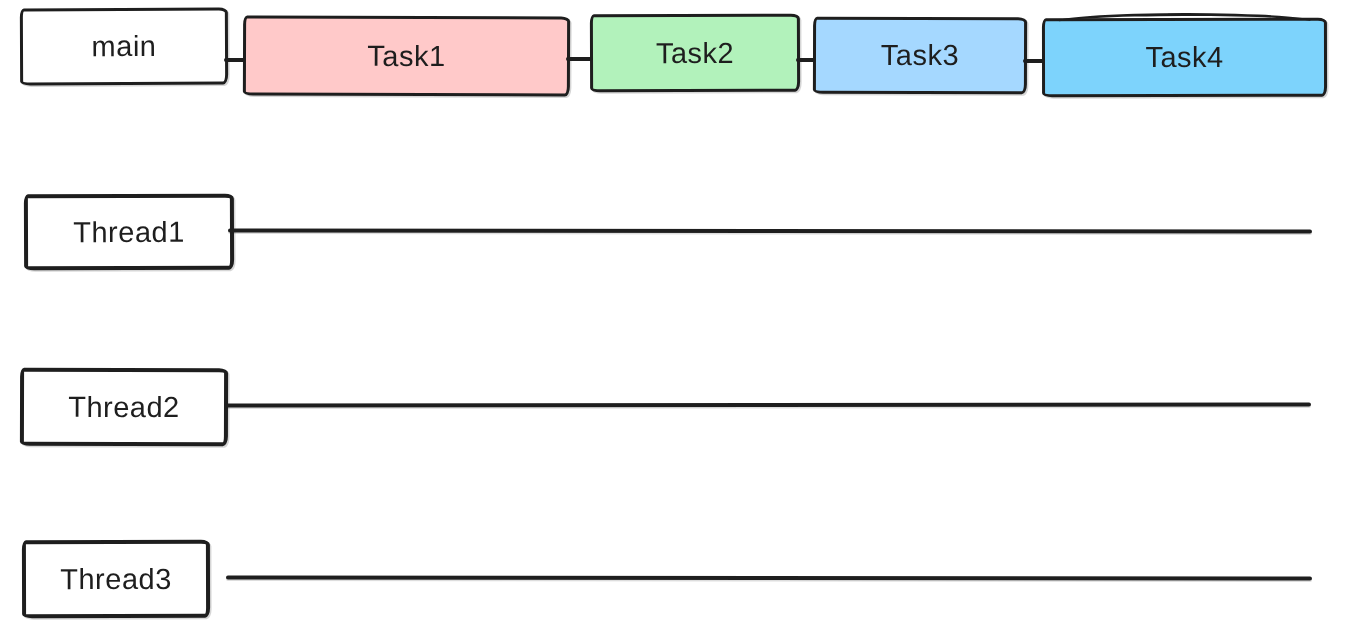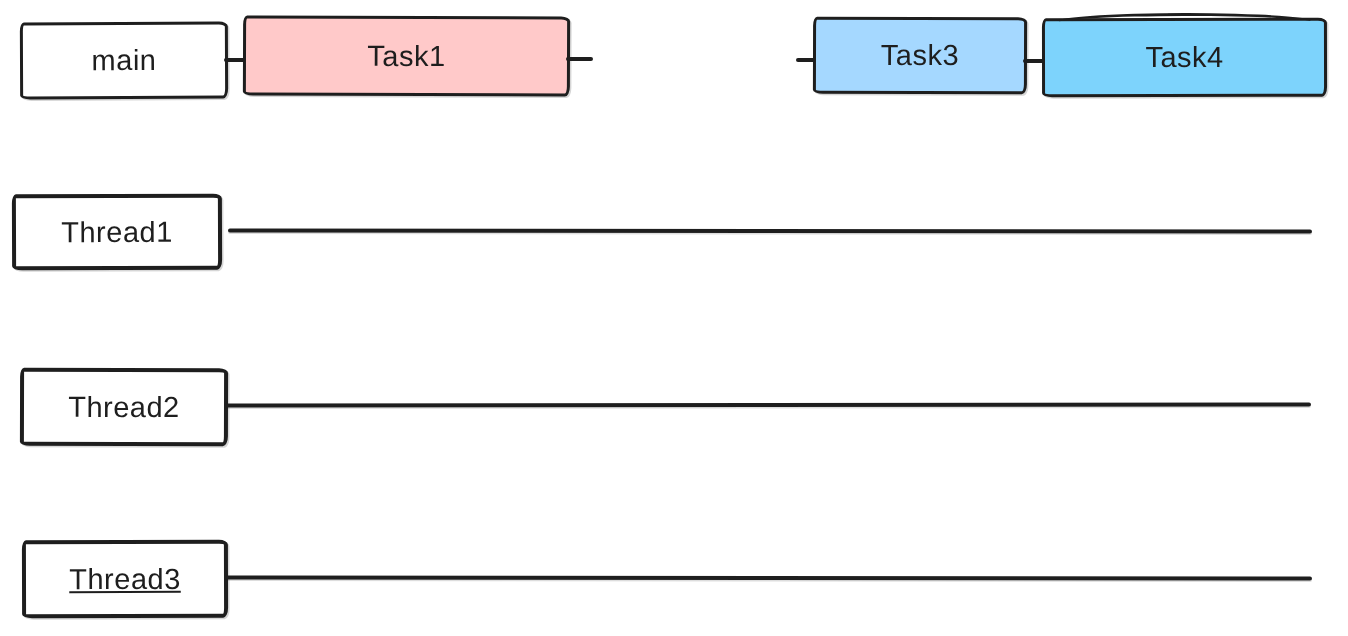--- a/index.html
+++ b/index.html
@@ -58,34 +58,34 @@
     left: 2%;
     right: 2%;
     height: 14px;
     border: 3px solid transparent;
     border-top-color: #1e1e1e;
     border-radius: 50%;
     pointer-events: none;
   }
 
   
-  .b-main   { left: 20px;   top: 22px; width: 208px; height: 77px; transform: rotate(-0.25deg); text-align: center; }
+  .b-main   { left: 20px;   top: 8px; width: 208px; height: 77px; transform: rotate(-0.25deg); text-align: center; }
   .b-task1  { left: 243px;  top: 16px; width: 327px; height: 80px; transform: rotate(0.2deg); }
   .b-task2  { left: 590px;  top: 14px; width: 210px; height: 78px; transform: rotate(-0.2deg); }
   .b-task3  { left: 813px;  top: 17px; width: 214px; height: 77px; transform: rotate(0.15deg); text-align: right; }
   .b-task4  { left: 1042px; top: 18px; width: 285px; height: 79px; transform: rotate(-0.1deg); }
   .c1 { left: 224px;  top: 58px; width: 22px; }
   .c2 { left: 566px;  top: 57px; width: 27px; }
   .c3 { left: 796px;  top: 58px; width: 20px; }
   .c4 { left: 1023px; top: 59px; width: 22px; }
 
   
-  .b-thread1 { left: 12px; top: 194px; width: 210px; height: 76px; transform: rotate(-0.2deg); border-width: 4px; }
+  .b-thread1 { left: 24px; top: 194px; width: 210px; height: 76px; transform: rotate(-0.2deg); border-width: 4px; }
   .b-thread2 { left: 20px; top: 368px; width: 208px; height: 78px; transform: rotate(0.15deg);  border-width: 4px; }
-  .b-thread3 { left: 22px; top: 540px; width: 206px; height: 78px; transform: rotate(-0.15deg); border-width: 4px; text-decoration: underline; }
+  .b-thread3 { left: 22px; top: 540px; width: 188px; height: 78px; transform: rotate(-0.15deg); border-width: 4px; }
   .l-thread1 { left: 228px; top: 229px; width: 1084px; transform: rotate(0.05deg); }
   .l-thread2 { left: 226px; top: 403px; width: 1085px; transform: rotate(-0.05deg); }
   .l-thread3 { left: 226px; top: 576px; width: 1086px; transform: rotate(0.05deg); }
 </style>
 </head>
 <body>
 
 <div class="canvas">
 
   <div class="box b-main" style="background-color: rgb(255, 255, 255);">
@@ -93,20 +93,23 @@
   </div>
 
   <div class="hconn c1"></div>
 
   <div class="box b-task1" style="background-color: rgb(255, 201, 201);">
     <span class="label">Task1</span>
   </div>
 
   <div class="hconn c2"></div>
 
+  <div class="box b-task2" style="background-color: rgb(178, 242, 187);">
+    <span class="label">Task2</span>
+  </div>
 
   <div class="hconn c3"></div>
 
   <div class="box b-task3" style="background-color: rgb(165, 216, 255);">
     <span class="label">Task3</span>
   </div>
 
   <div class="hconn c4"></div>
 
   <div class="box b-task4" style="background-color: #7dd3fc;">

